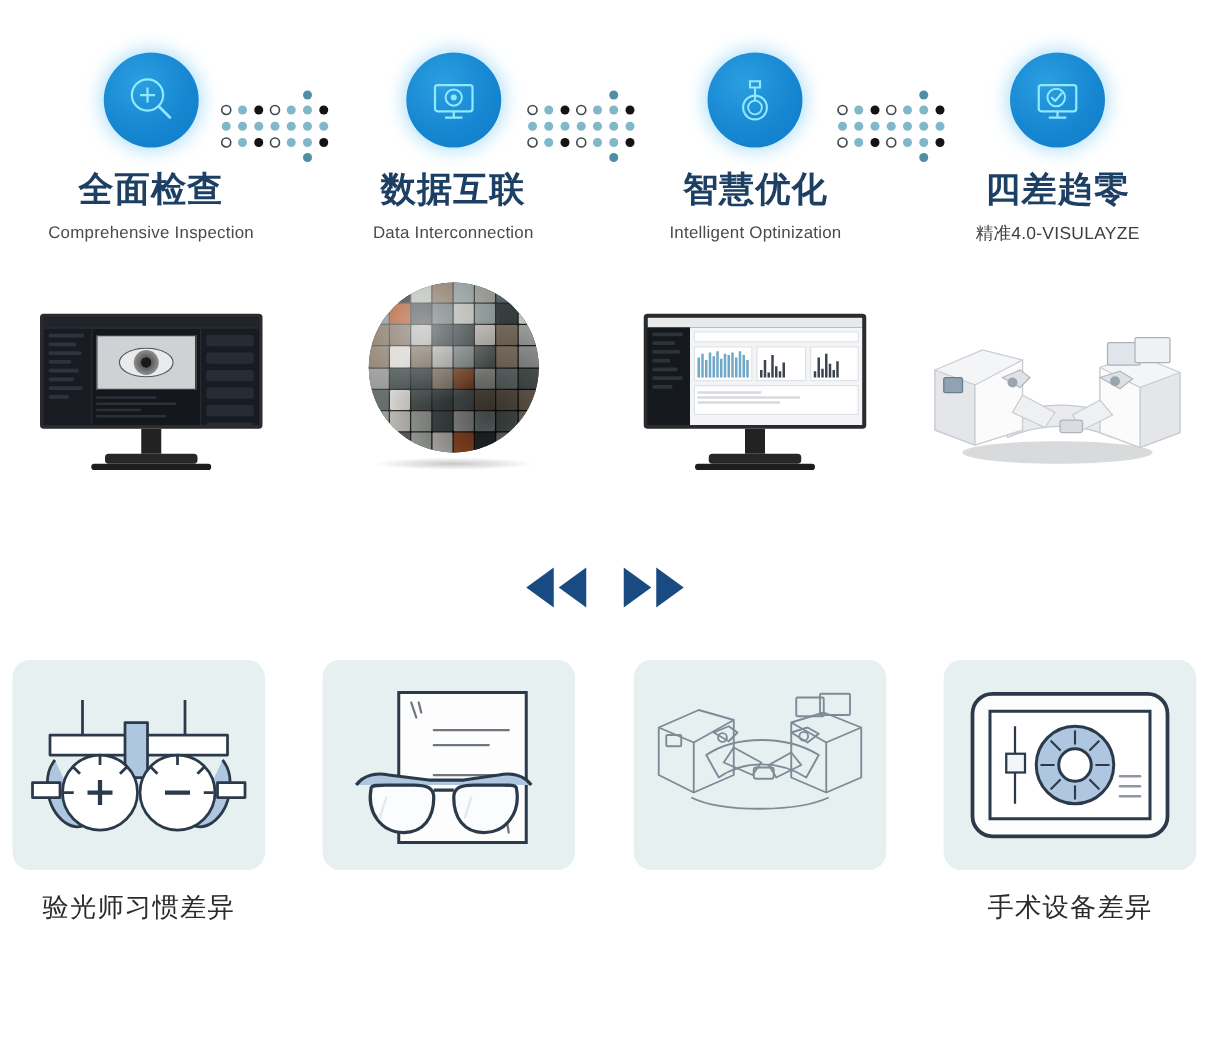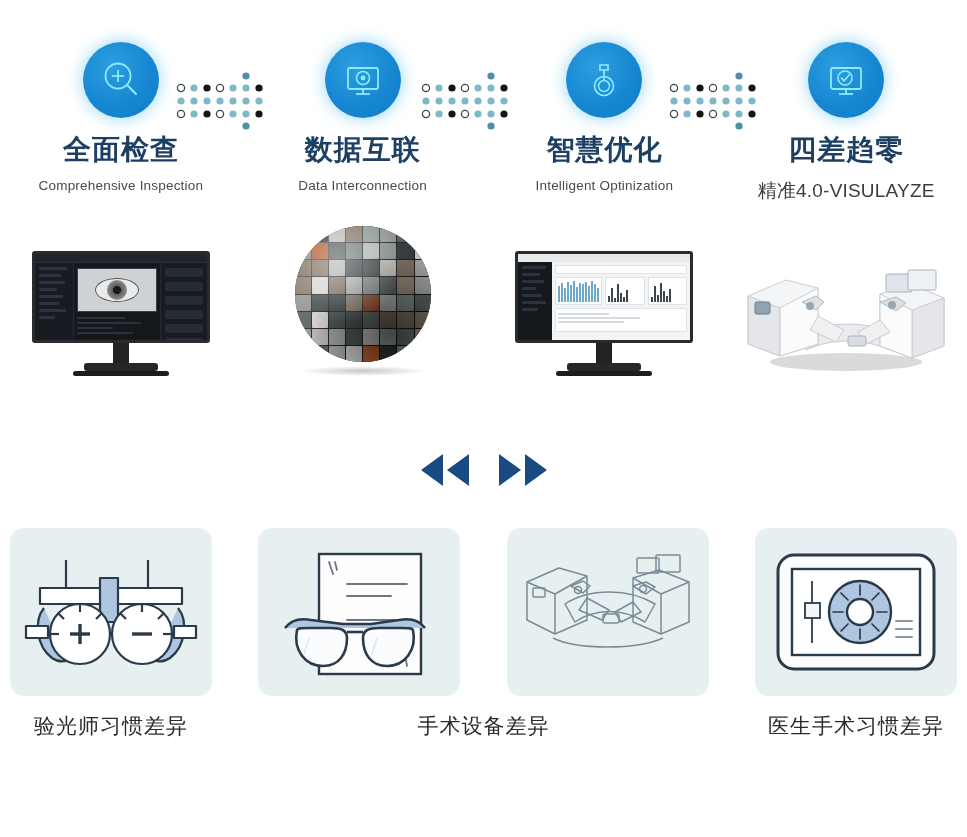--- a/index.html
+++ b/index.html
@@ -27,27 +27,26 @@
     box-shadow:0 0 14px 3px rgba(60,180,240,.38);
     display:flex;align-items:center;justify-content:center;
     margin-top:14px;
   }
   .badge svg{display:block;}
   .f-title{
     margin-top:20px;
     font-size:28px;font-weight:700;letter-spacing:1px;
     color:#1d3f63;line-height:1;
     white-space:nowrap;
-    font-family:Liberation Mono, monospace;
   }
   .f-sub{
     margin-top:12px;
     font-size:13.5px;color:#4a4a4a;letter-spacing:.2px;white-space:nowrap;
   }
-  .f-sub.cjk{font-size:19px;color:#3d3d3d;}
+  .f-sub.cjk{font-size:14px;color:#3d3d3d;}
 
   
   .dotarrow{
     position:absolute;top:44px;width:92px;height:58px;
   }
   .dotarrow svg{display:block;}
 
   
   .media-row{
     position:absolute;left:0;top:226px;width:967px;height:150px;
@@ -641,16 +640,15 @@
             <line x1="128" y1="92" x2="144" y2="92"></line>
           </g>
         </svg>
       </span>
     </div>
   </div>
 
   <div class="label-row">
     <div class="illus-label">验光师习惯差异</div>
     <div class="illus-label">手术设备差异</div>
-    <div class="illus-label">医生手术习惯差异</div>
   </div>
 
 </div>
 
 </body></html>

